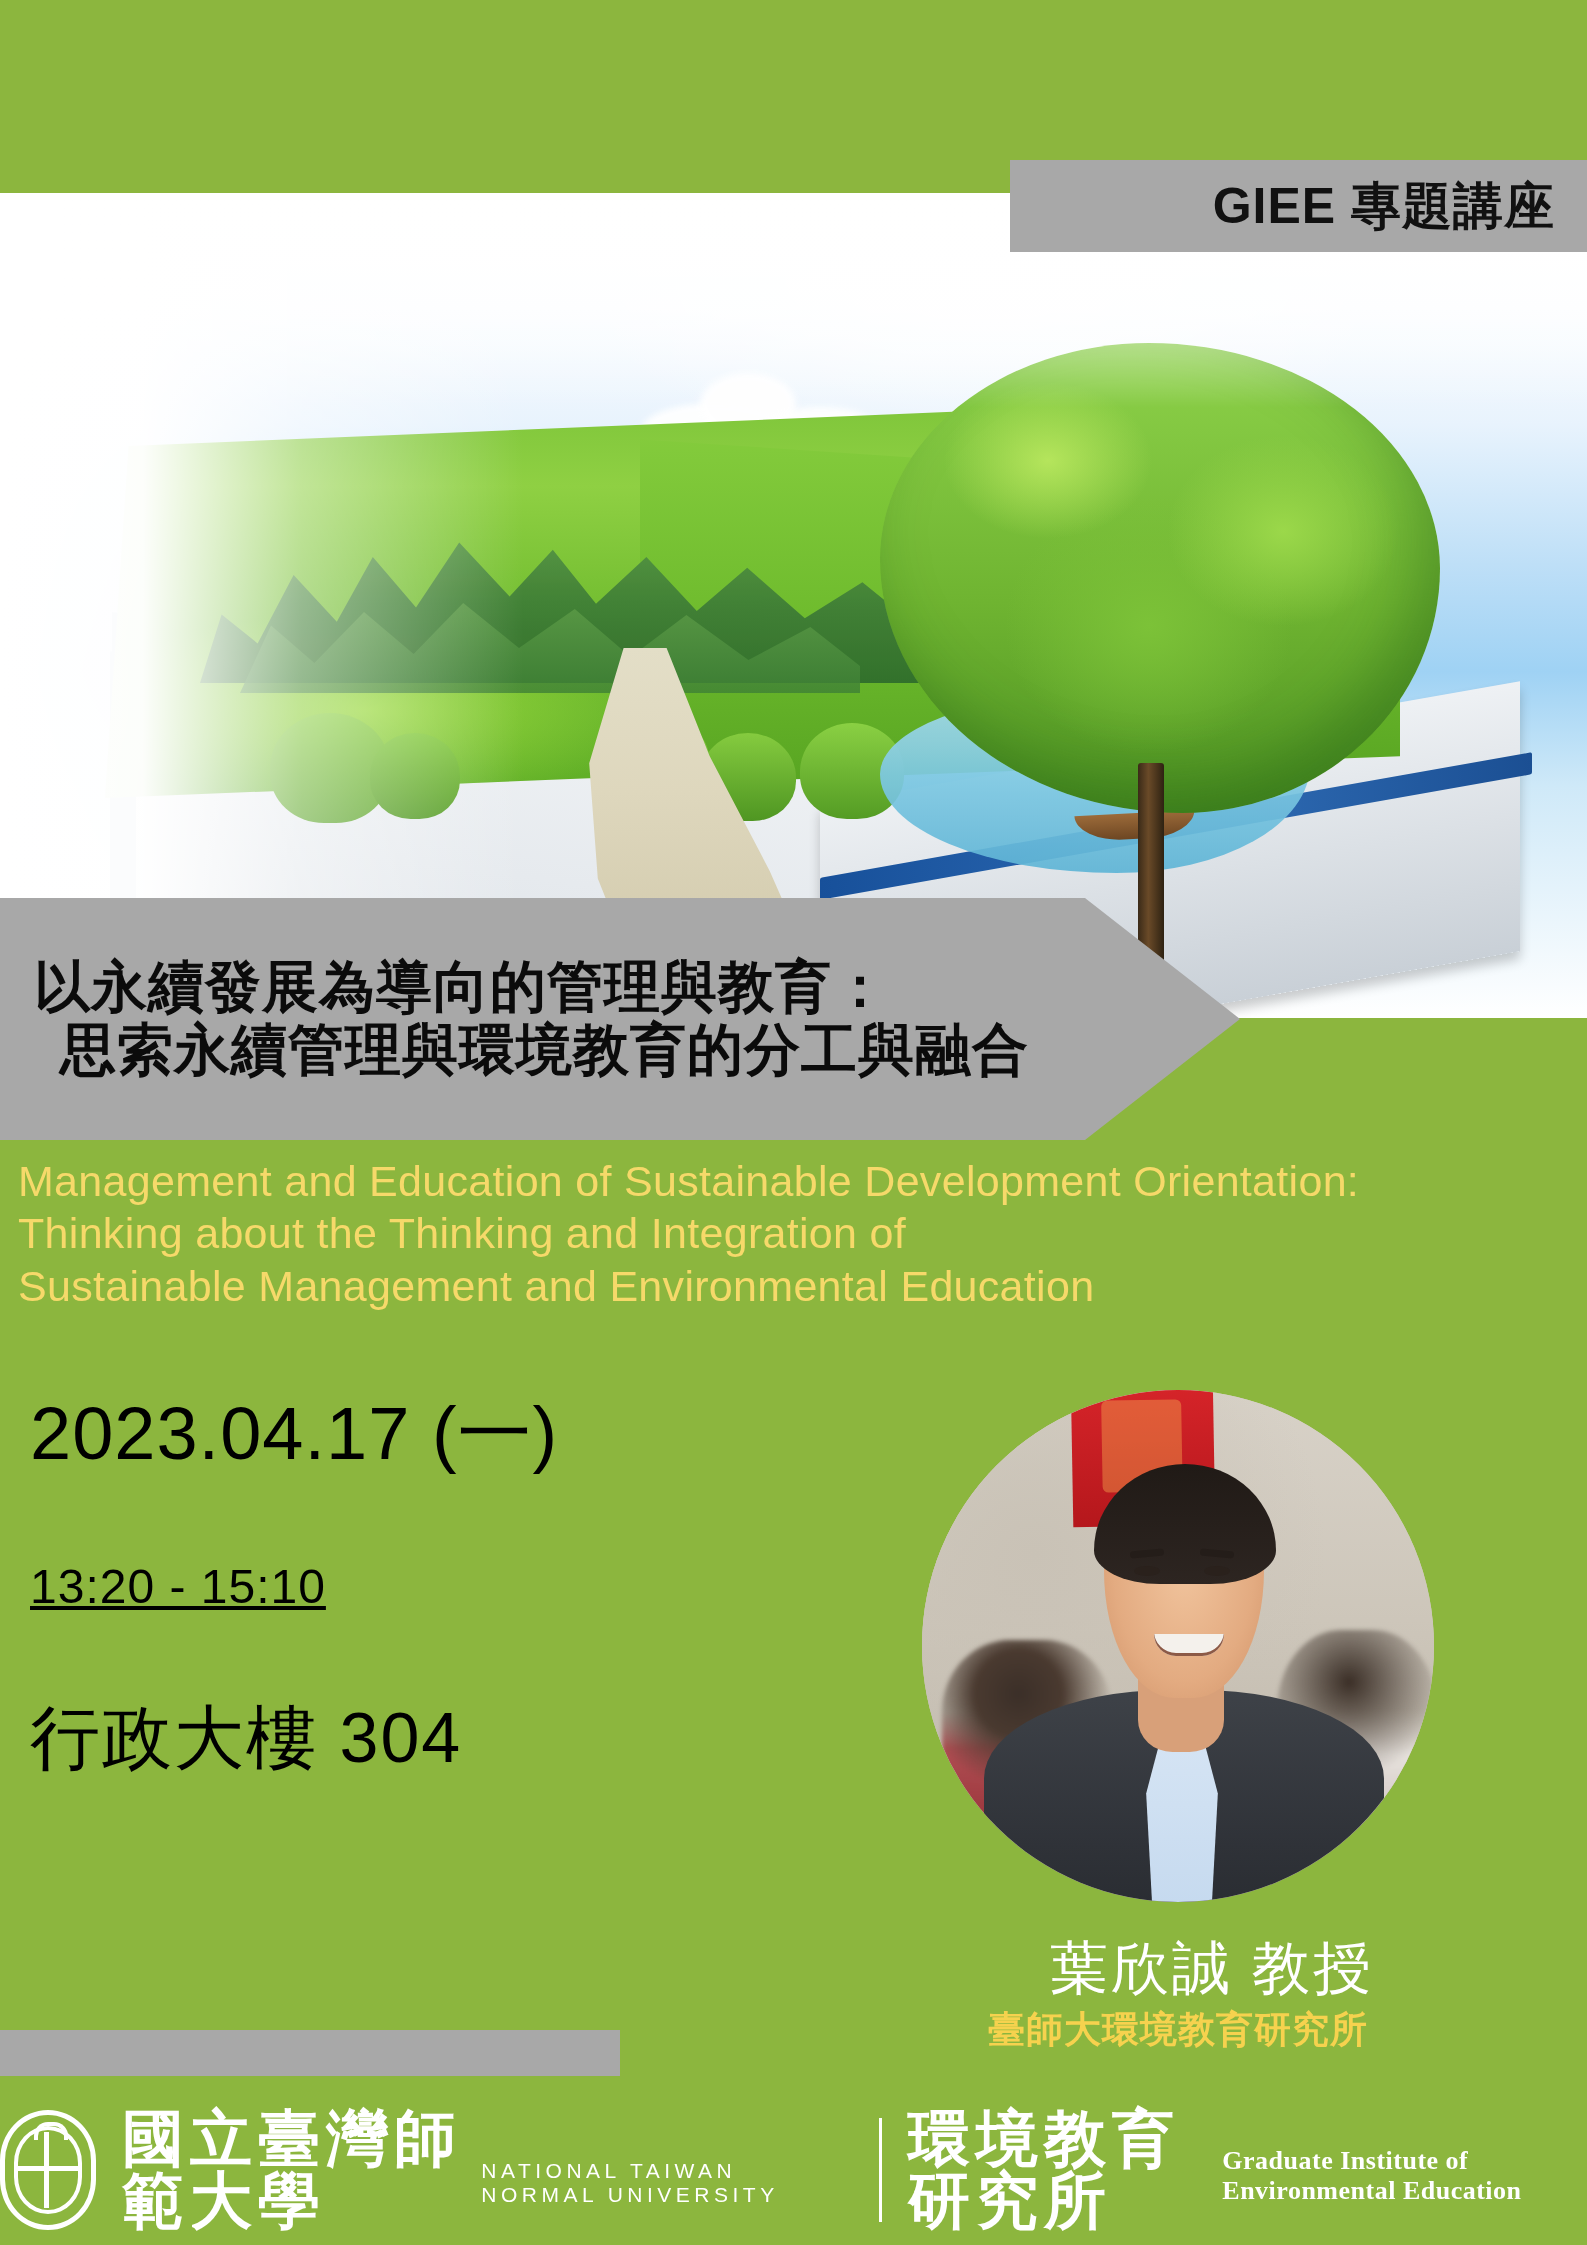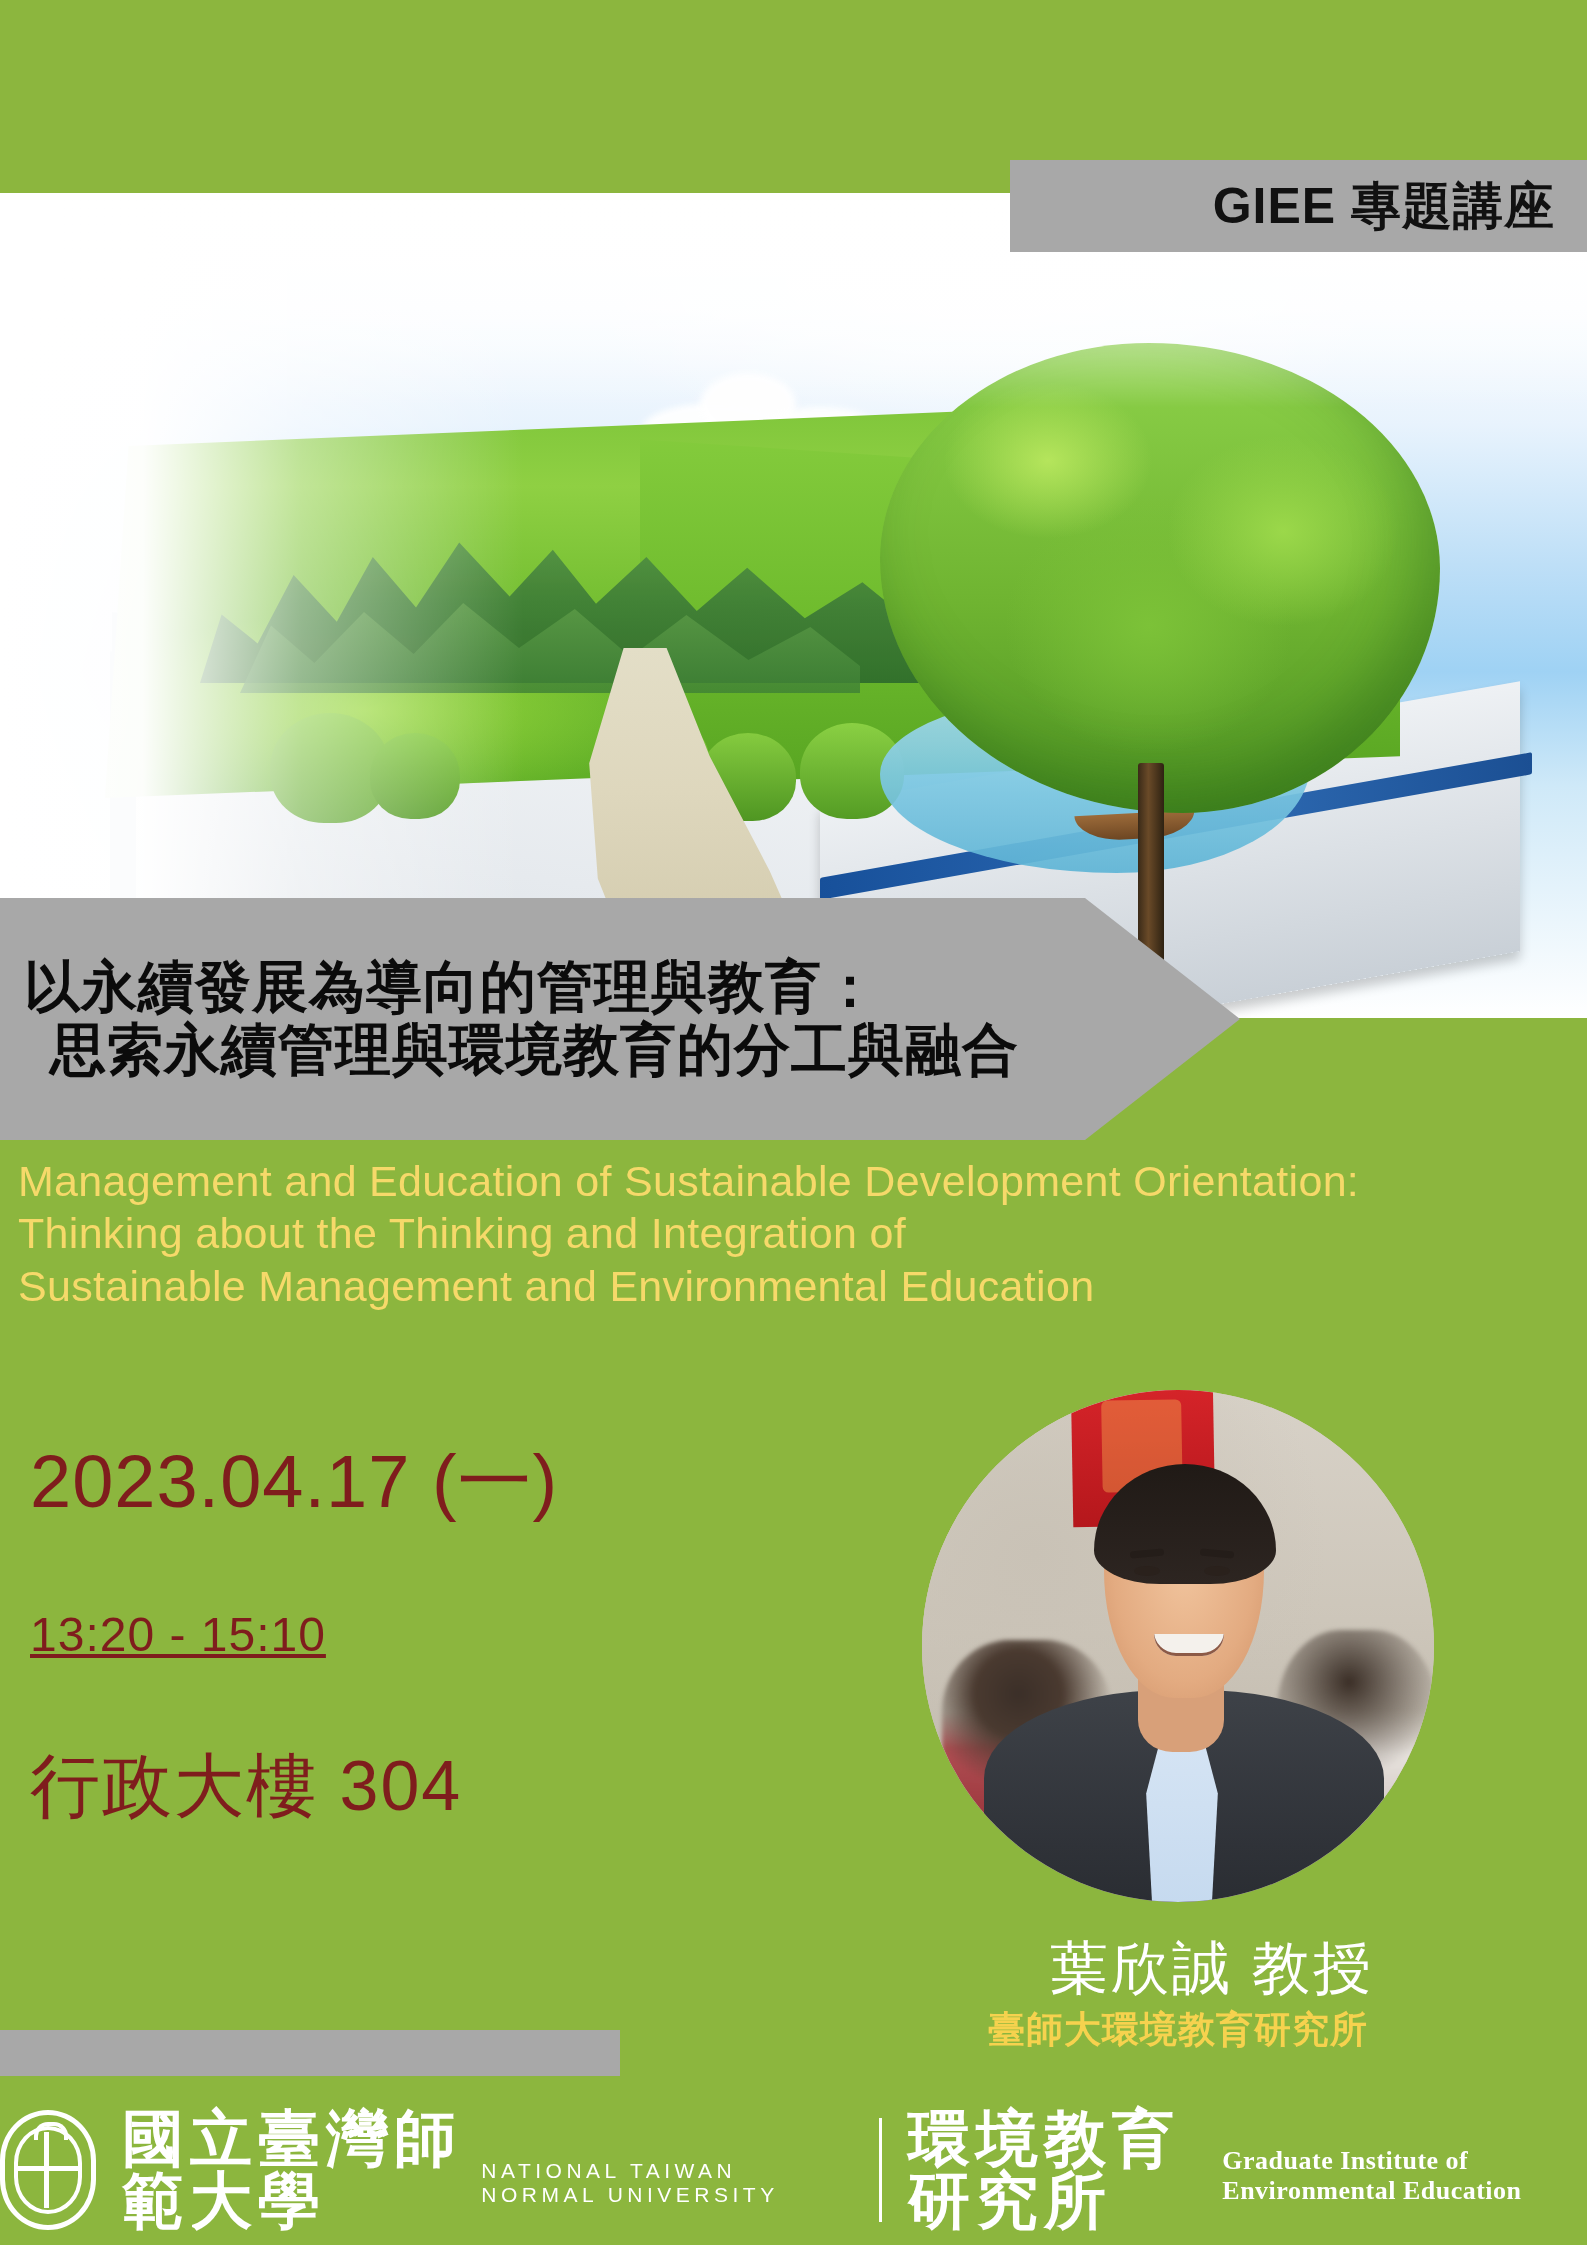--- a/index.html
+++ b/index.html
@@ -148,40 +148,40 @@
     text-align:center;
   }
 
   
   .title-banner{
     position:absolute;left:0;top:898px;width:1240px;height:242px;
     background:#a8a8a8;
     clip-path:polygon(0 0, 1085px 0, 1240px 121px, 1085px 242px, 0 242px);
     z-index:25;
     display:flex;flex-direction:column;justify-content:center;
-    padding-left:24px;box-sizing:border-box;
+    padding-left:34px;box-sizing:border-box;
   }
   .title-banner .ln{
     font-size:56px;font-weight:bold;color:#0b0b0b;line-height:1.12;
     letter-spacing:1px;white-space:nowrap;
   }
   .title-banner .ln2{padding-left:26px;}
 
   
   .subtitle{
     position:absolute;left:18px;top:1155px;width:1450px;
     color:#f6d96a;z-index:20;
   }
   .subtitle div{
     font-size:43px;line-height:1.22;letter-spacing:.3px;font-weight:400;
     font-family:"Liberation Sans","DejaVu Sans",sans-serif;
   }
 
   
-  .details{position:absolute;left:30px;top:1385px;color:#7f1d1d;z-index:20;margin-top:48px;}
+  .details{position:absolute;left:30px;top:1385px;color:#000000;z-index:20;}
   .details .date{font-size:74px;letter-spacing:1px;font-weight:400;}
   .details .time{font-size:48px;letter-spacing:1px;margin-top:74px;font-weight:400;text-decoration:underline;}
   .details .venue{font-size:70px;letter-spacing:2px;margin-top:78px;font-weight:400;}
 
   
   .portrait{
     position:absolute;left:922px;top:1390px;width:512px;height:512px;
     border-radius:50%;overflow:hidden;z-index:20;
     background:#cfc9bf;
   }

